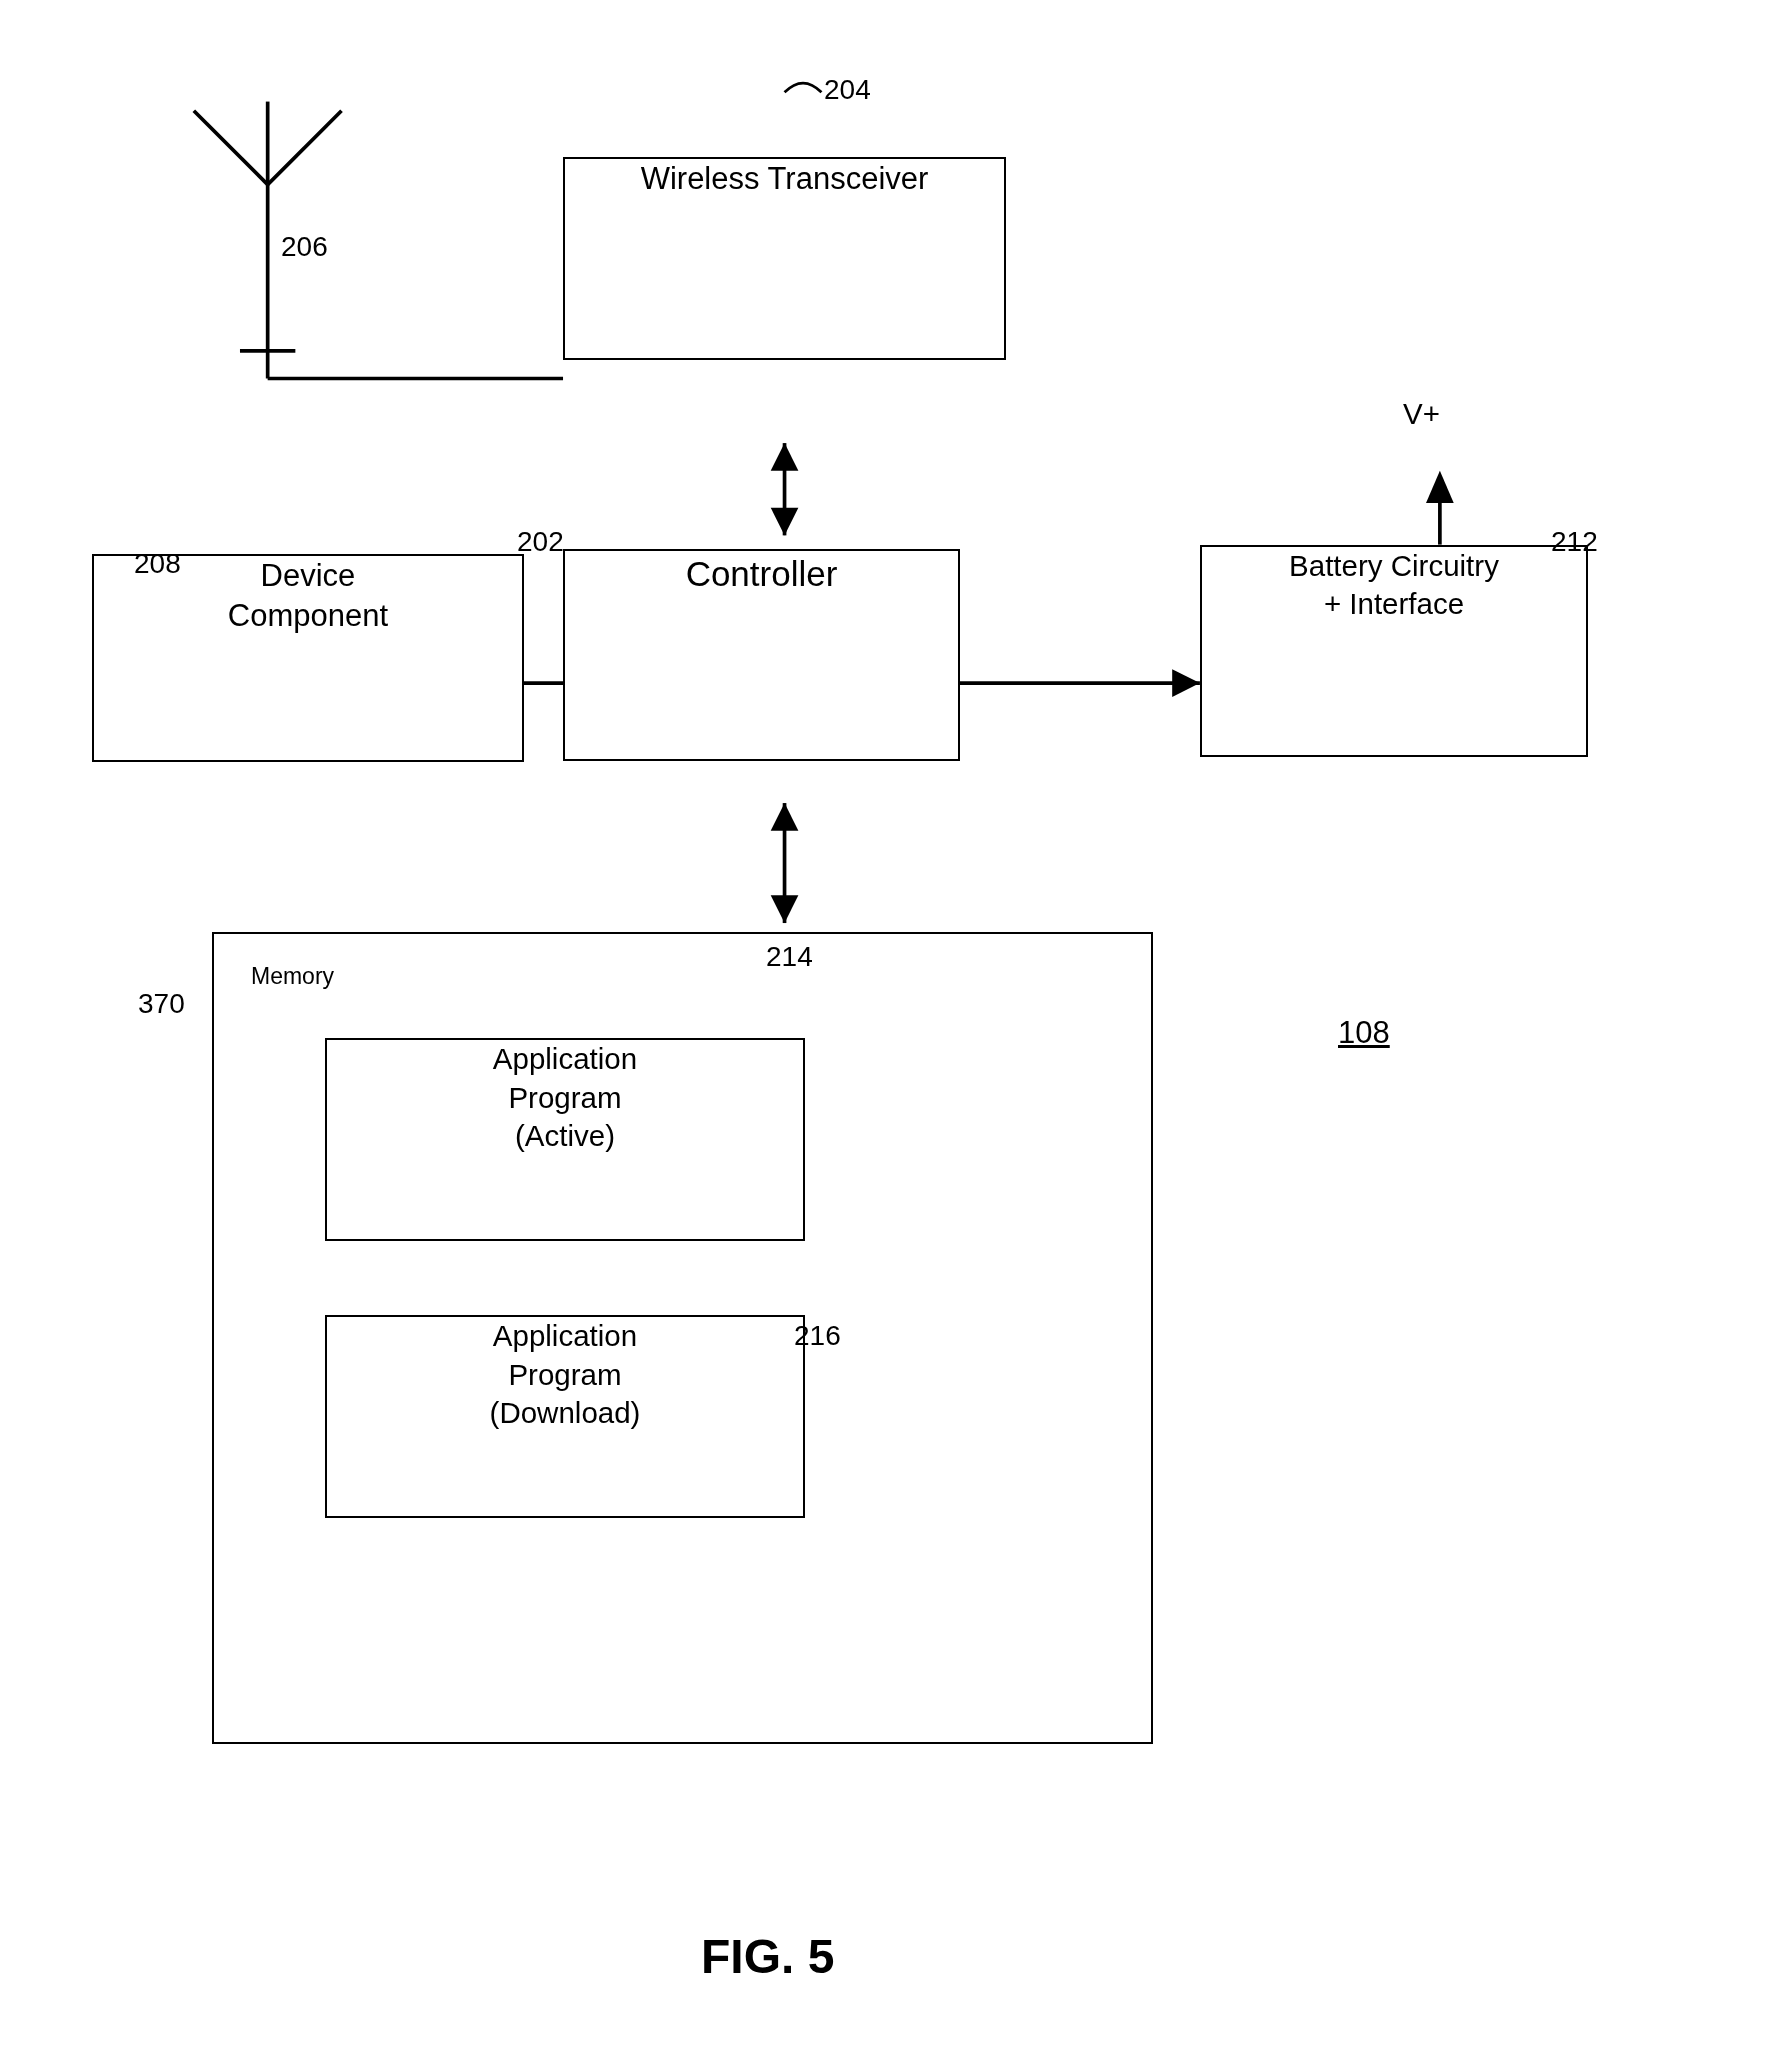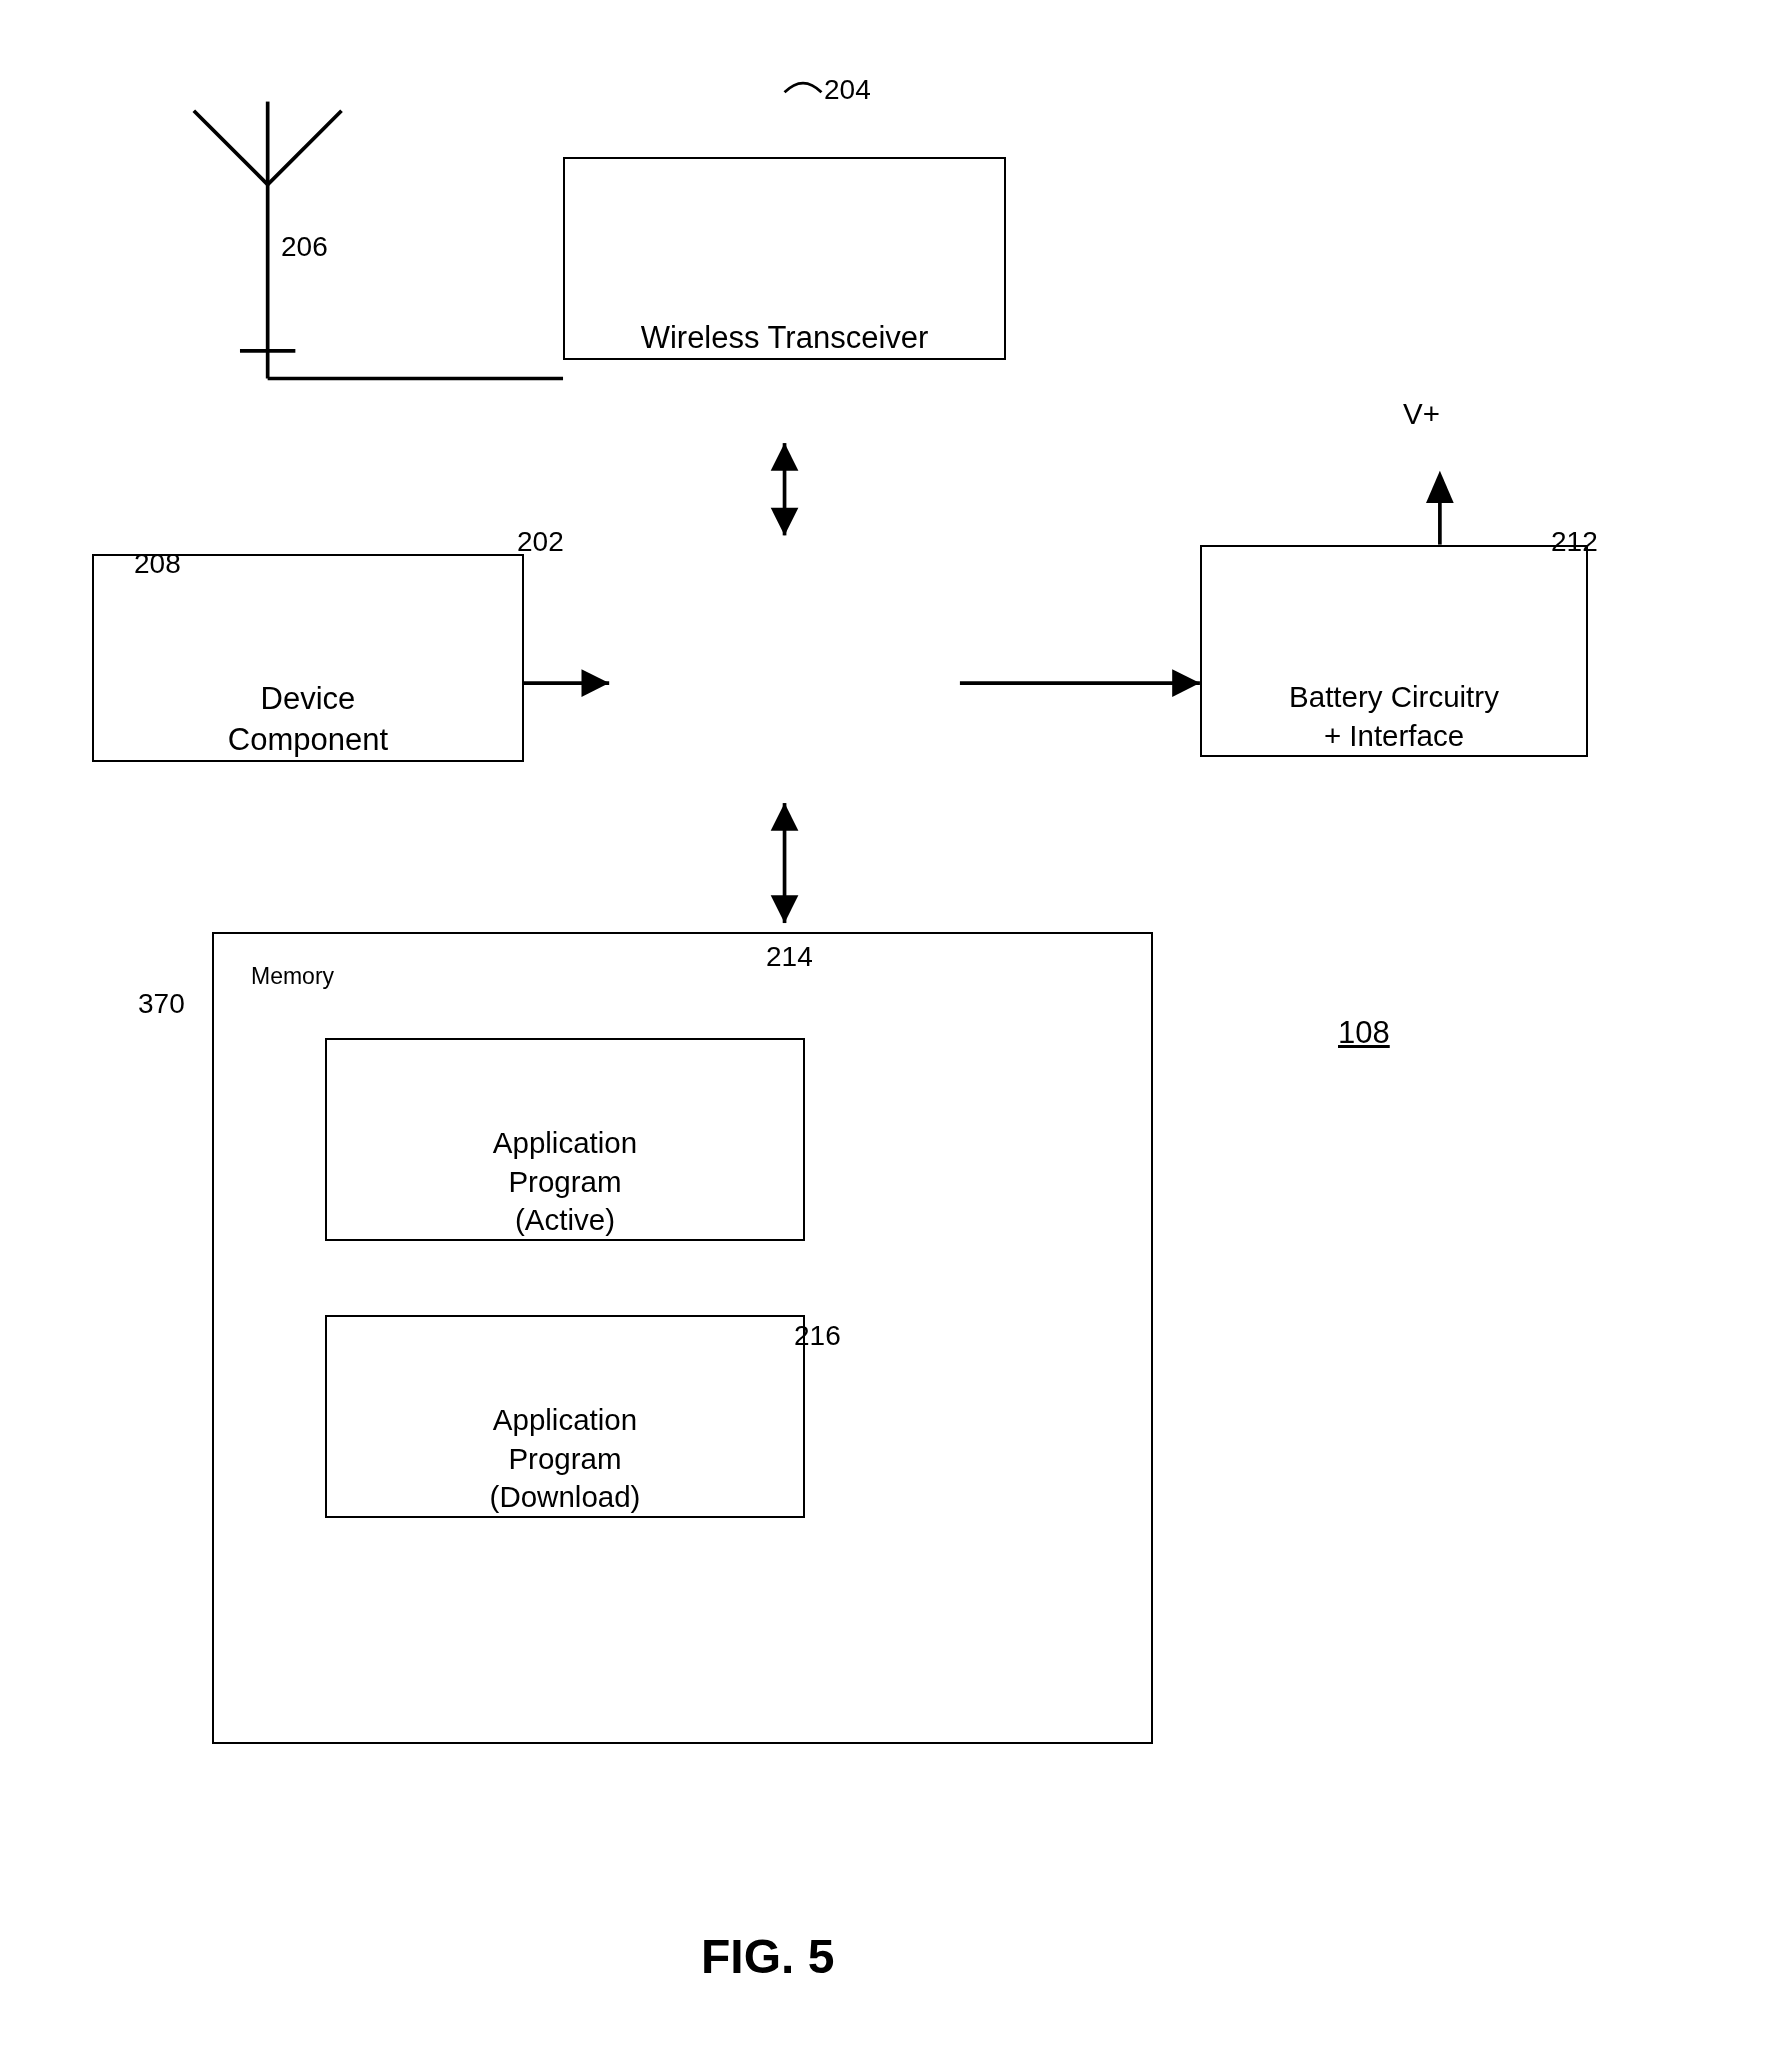--- a/index.html
+++ b/index.html
@@ -15,21 +15,21 @@
       position: absolute;
       top: 0; left: 0;
       width: 1786px;
       height: 2063px;
     }
     .box {
       position: absolute;
       border: 2.8px solid #000;
       background: #fff;
       display: flex;
-      align-items: flex-end;
+      align-items: flex-start;
       justify-content: center;
       text-align: center;
       font-size: 29.5px;
       line-height: 1.3;
     }
     .label {
       position: absolute;
       font-size: 28px;
       font-weight: normal;
       color: #000;
@@ -96,20 +96,23 @@
 
     <path d="M 850,100 Q 870,80 890,100" fill="none" stroke="#000" stroke-width="3"></path>
 
   </svg>
 
   <div class="box" style="left:563px; top:157px; width:443px; height:203px; font-size:31px;">
     <span>Wireless
 Transceiver</span>
   </div>
 
+  <div class="box" style="left:563px; top:549px; width:397px; height:212px; font-size:35px;">
+    <span>Controller</span>
+  </div>
 
   <div class="box" style="left:92px; top:554px; width:432px; height:208px; font-size:31px;">
     <span>Device<br>Component</span>
   </div>
 
   <div class="box" style="left:1200px; top:545px; width:388px; height:212px; font-size:29.5px;">
     <span>Battery Circuitry<br>+ Interface</span>
   </div>
 
   <div class="box" style="left:212px; top:932px; width:941px; height:812px; font-size:33px; align-items:flex-start; justify-content:flex-start; padding:28px 37px; flex-direction:column;">

